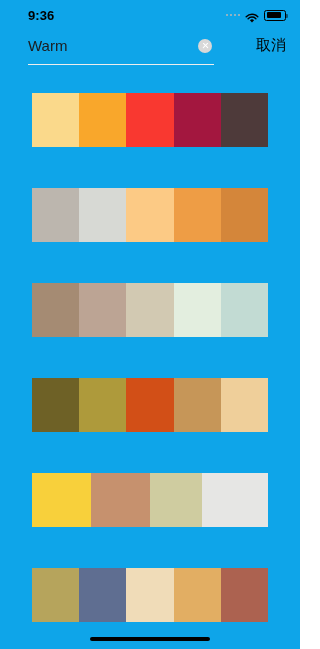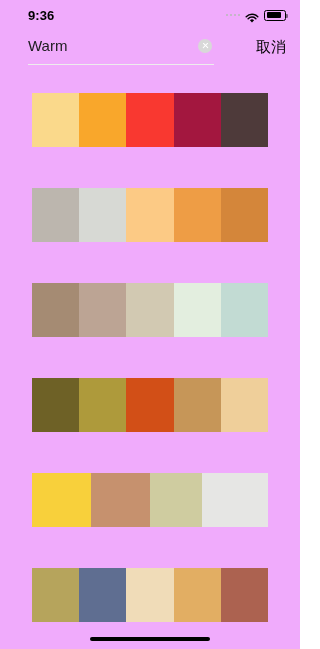--- a/index.html
+++ b/index.html
@@ -2,21 +2,21 @@
 <html><head>
 <meta charset="utf-8">
 <style>
   * { margin:0; padding:0; box-sizing:border-box; }
   html, body {
     width:300px; height:649px;
     background:#ffffff;
     font-family:"Liberation Sans", sans-serif;
     overflow:hidden;
   }
-  .phone { position:relative; width:300px; height:649px; background:#f0abfc; }
+  .phone { position:relative; width:300px; height:649px; background:#0ea5e9; }
 
   
   .statusbar {
     height:30px; display:flex; align-items:center;
     justify-content:space-between;
     padding:0 14px 0 28px;
   }
   .status-time {
     font-size:13px; font-weight:bold; color:#000;
     letter-spacing:0.1px;
@@ -27,21 +27,21 @@
   .wifi { width:14px; height:11px; position:relative; }
   .battery { width:22px; height:11px; border:1px solid #000; border-radius:2.5px; position:relative; padding:1.5px; }
   .battery-fill { width:85%; height:100%; background:#000; border-radius:1px; }
   .battery-cap {
     position:absolute; right:-3px; top:3px; width:1.8px; height:4px;
     background:#000; border-radius:0 1px 1px 0; opacity:.45;
   }
 
   
   .searchbar {
-    display:flex; align-items:flex-end;
+    display:flex; align-items:flex-start;
     padding:6px 14px 0 28px; gap:6px;
   }
   .search-field {
     flex:1; position:relative; display:flex; align-items:center;
     padding-bottom:8px; border-bottom:1px solid #ededed;
   }
   .search-value {
     font-size:15px; color:#1c1c1e; flex:1;
     line-height:20px;
   }

